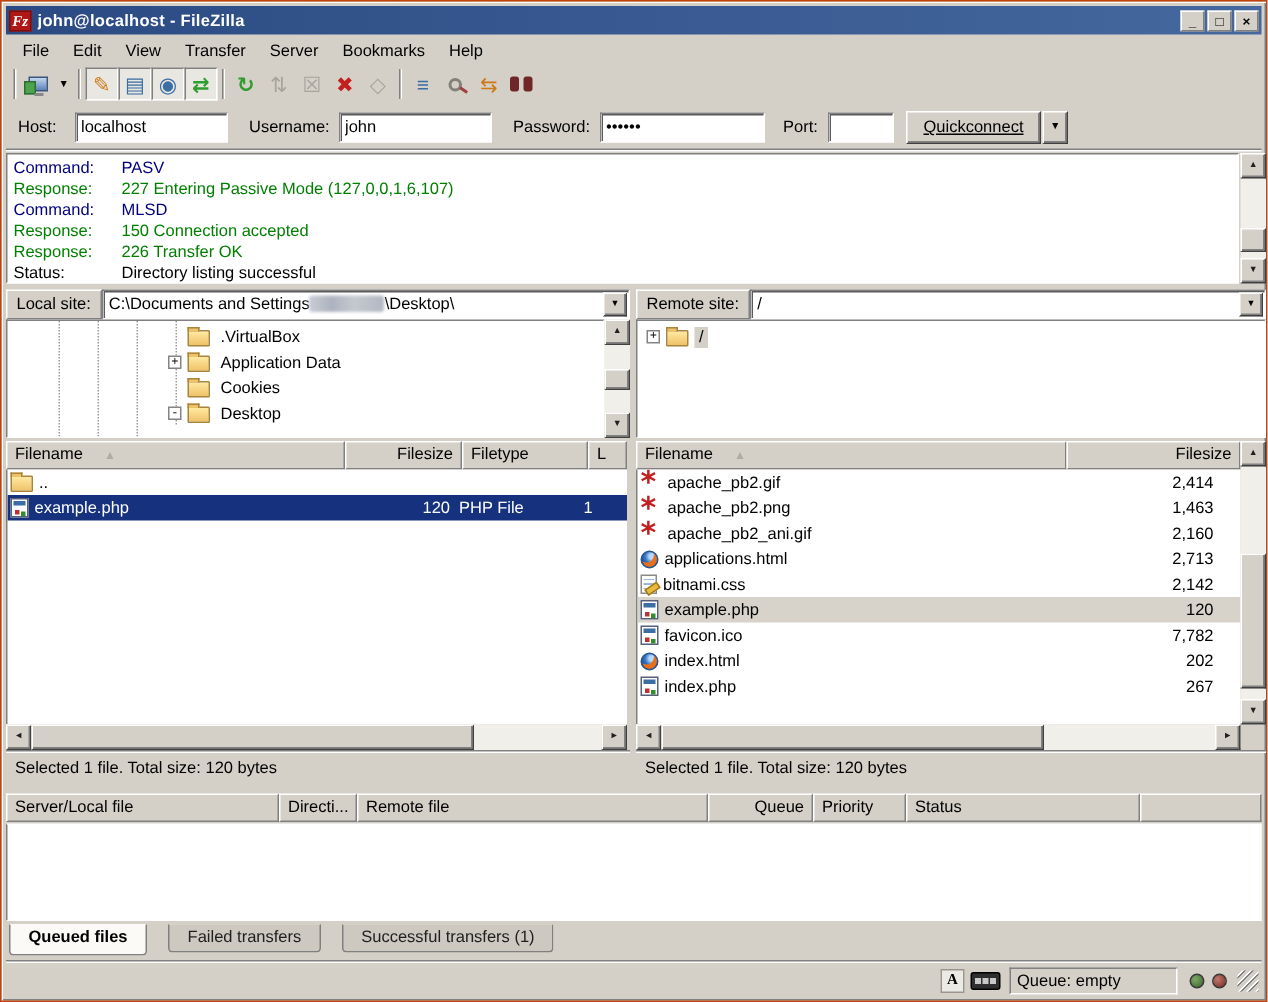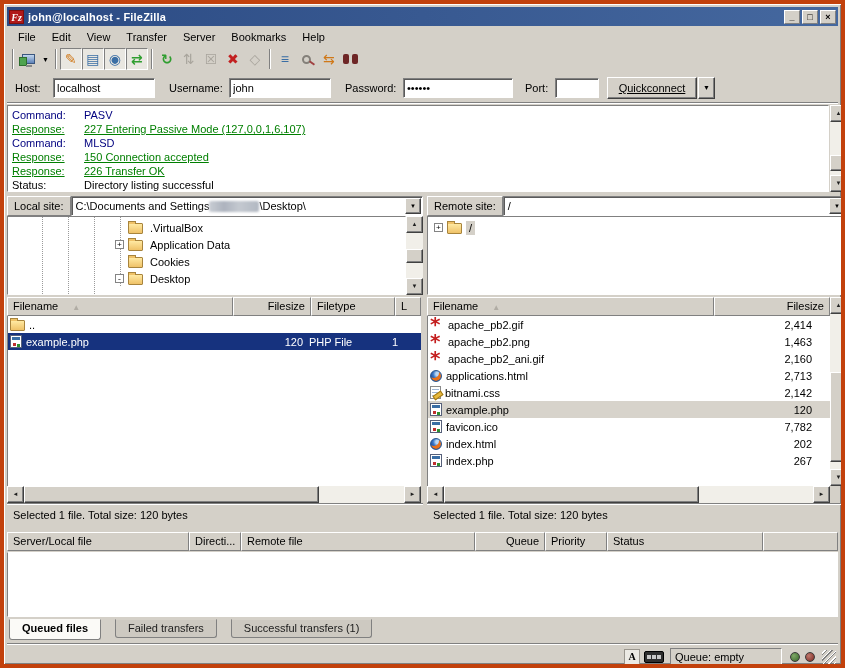--- a/index.html
+++ b/index.html
@@ -1,19 +1,19 @@
 <!DOCTYPE html>
 <html><head>
 <meta charset="utf-8">
 <style>
   * { margin:0; padding:0; box-sizing:border-box; }
   html,body { width:845px; height:668px; }
   body { font-family:"Liberation Sans","DejaVu Sans",sans-serif; font-size:11px; color:#000; background:#D4D0C8; }
   #win { position:relative; width:845px; height:668px; background:#D4D0C8;
-         border:4px solid #c2410c; box-shadow: inset 1px 1px 0 #FFFFFF, inset -1px -1px 0 #808080; overflow:hidden; }
+         border:1px solid #c2410c; box-shadow: inset 1px 1px 0 #FFFFFF, inset -1px -1px 0 #808080; overflow:hidden; }
 
   
   .titlebar { position:absolute; left:3px; top:3px; right:3px; height:19px;
               background:linear-gradient(90deg,#2B4A83,#45689F); display:flex; align-items:center; padding:0 2px; }
   .app-icon { width:15px; height:14px; background:#B01818; color:#fff; font:italic bold 10px/14px "Liberation Serif",serif;
               text-align:center; margin-right:4px; border:1px solid #7E0E0E; }
   .title-text { color:#fff; font-weight:bold; font-size:11px; letter-spacing:.2px; flex:1; white-space:nowrap; overflow:hidden; }
   .winbtns { display:flex; gap:2px; }
   .winbtn { width:16px; height:14px; background:#D4D0C8; border:1px solid; border-color:#FFFFFF #808080 #808080 #FFFFFF;
             font:bold 9px/12px "Liberation Sans",sans-serif; text-align:center; cursor:default; }
@@ -55,21 +55,21 @@
   .qc-dd { position:absolute; top:4px; left:691px; width:17px; height:22px; background:#D4D0C8;
            border:1px solid; border-color:#FFF #404040 #404040 #FFF; box-shadow:inset -1px -1px 0 #808080;
            font-size:7px; text-align:center; line-height:20px; }
 
   
   .logpane { position:absolute; left:3px; top:101px; width:822px; height:87px; background:#fff;
              border:1px solid; border-color:#808080 transparent #FFF #808080; padding:2px 0 0 4px; overflow:hidden; }
   .logrow { display:flex; line-height:14px; white-space:nowrap; }
   .logrow .llabel { width:72px; flex:none; }
   .k-command { color:#00007F; }
-  .k-response { color:#007F00;text-decoration:underline; }
+  .k-response { color:#007F00; }
   .k-status { color:#000; }
 
   
   .sb-v { position:absolute; width:17px; background:#F1EFE9; }
   .sb-h { position:absolute; height:17px; background:#F1EFE9; }
   .sb-btn { position:absolute; width:17px; height:17px; background:#D4D0C8; border:1px solid; border-color:#FFF #404040 #404040 #FFF;
             box-shadow:inset -1px -1px 0 #808080; font-size:6px; text-align:center; line-height:15px; color:#202020; }
   .sb-thumb { position:absolute; background:#D4D0C8; border:1px solid; border-color:#FFF #404040 #404040 #FFF;
               box-shadow:inset -1px -1px 0 #808080; }
 

